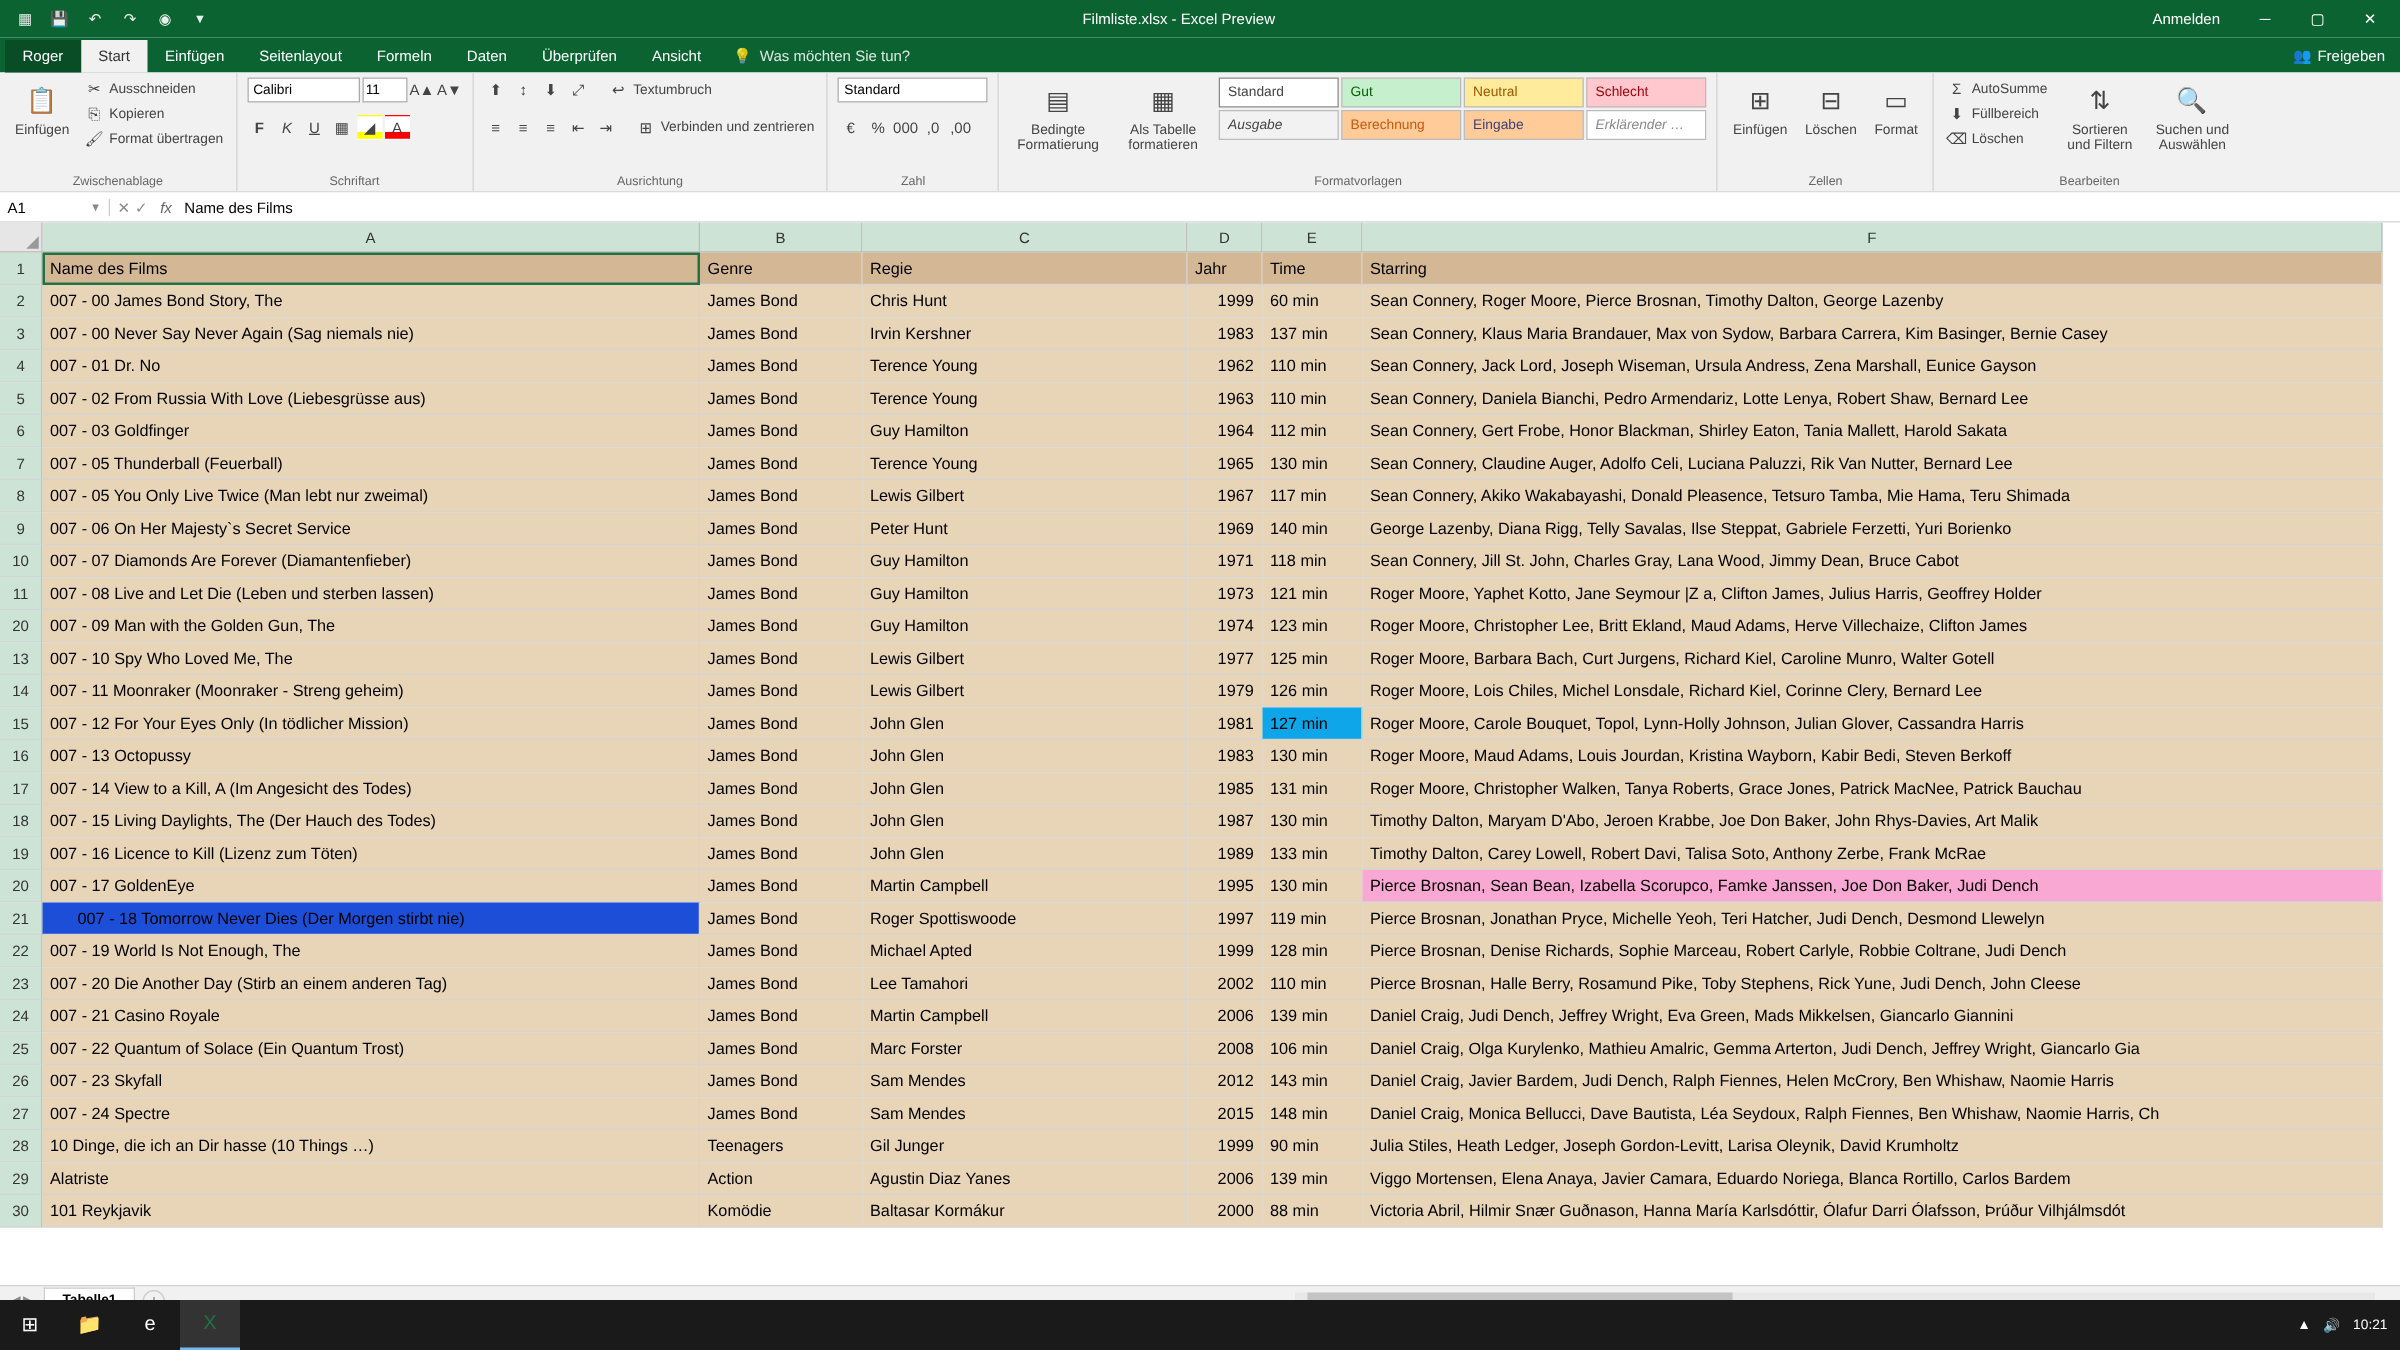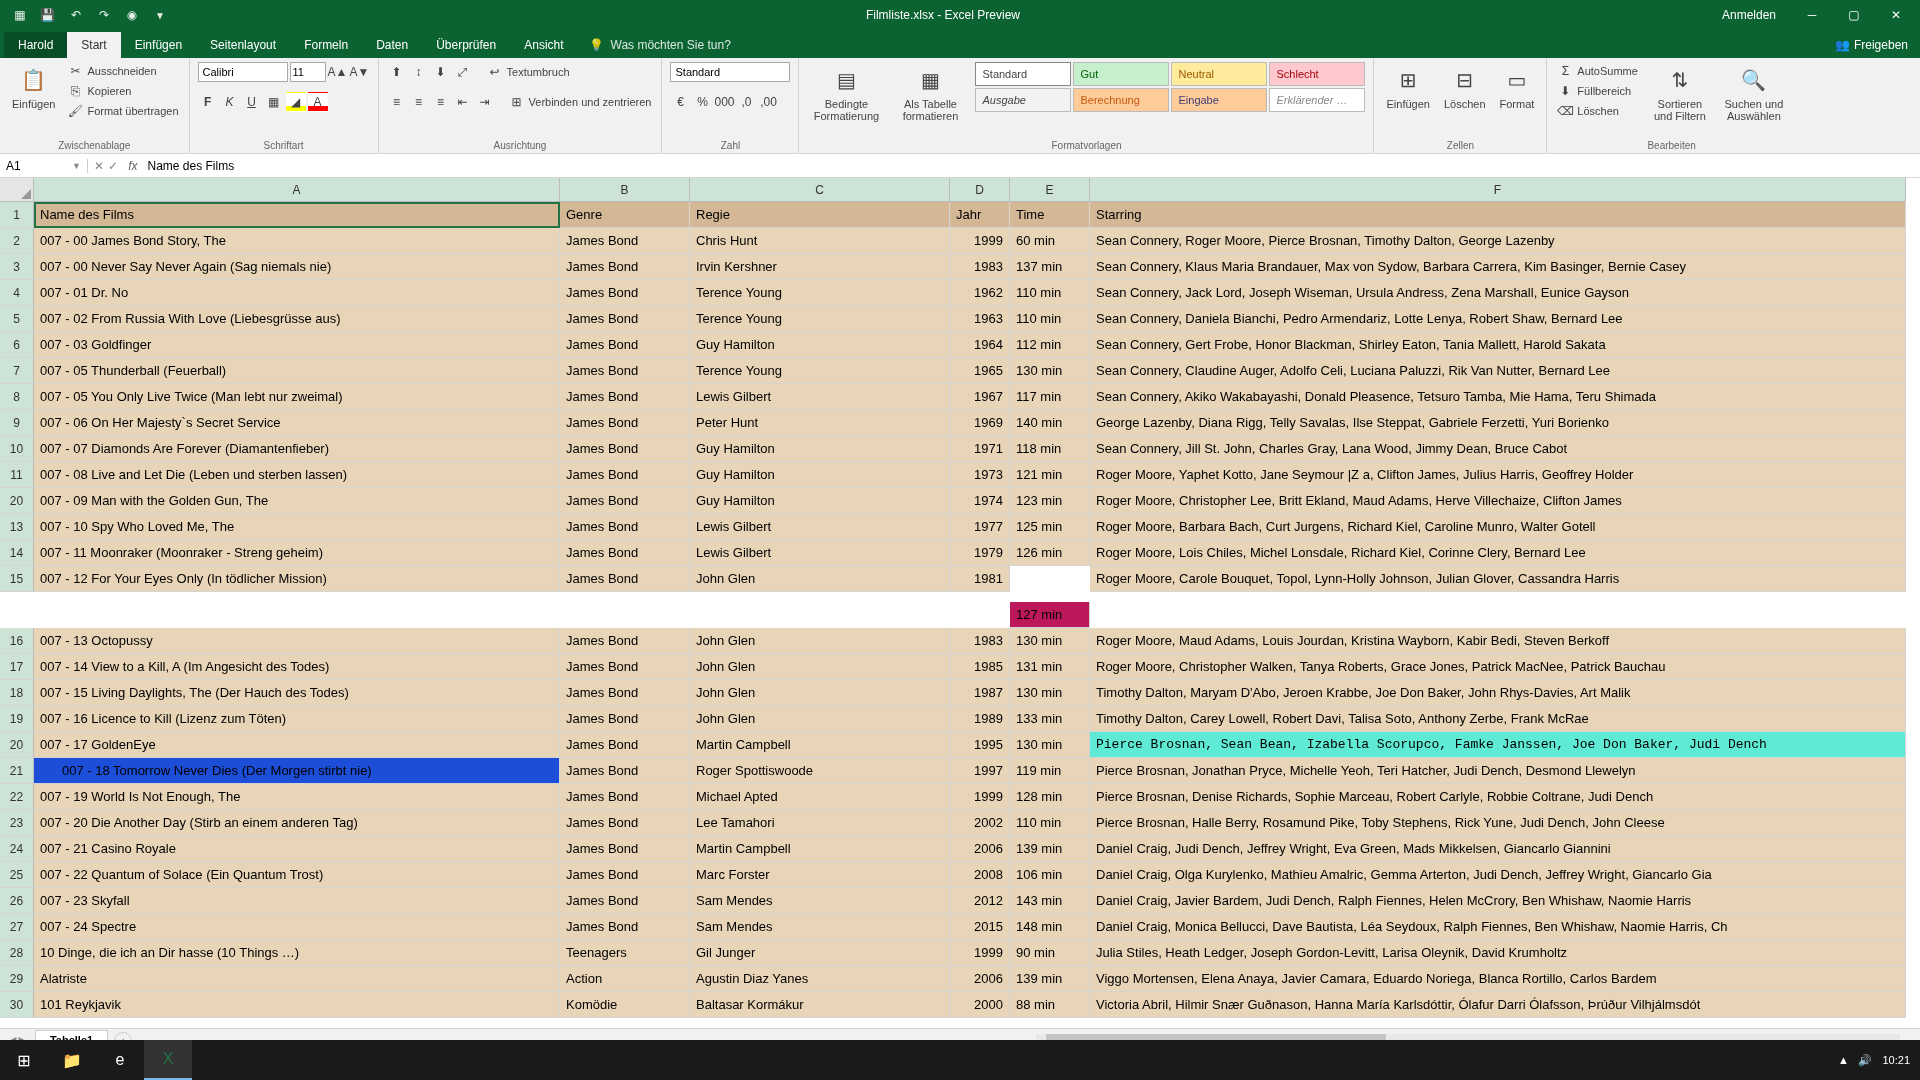--- a/index.html
+++ b/index.html
@@ -106,21 +106,21 @@
   <div class="title">Filmliste.xlsx - Excel Preview</div>
   <div class="signin">Anmelden</div>
   <div class="win-controls">
     <div class="win-btn">─</div>
     <div class="win-btn">▢</div>
     <div class="win-btn">✕</div>
   </div>
 </div>
 
 <div class="tabs">
-  <div class="tab file">Harold</div>
+  <div class="tab file">Roger</div>
   <div class="tab active">Start</div>
   <div class="tab">Einfügen</div>
   <div class="tab">Seitenlayout</div>
   <div class="tab">Formeln</div>
   <div class="tab">Daten</div>
   <div class="tab">Überprüfen</div>
   <div class="tab">Ansicht</div>
   <div class="tell-me">
     <span>💡</span>
     <span>Was möchten Sie tun?</span>
@@ -415,21 +415,21 @@
       <div class="cell" style="background:#e8d5b8;">James Bond</div>
       <div class="cell" style="background:#e8d5b8;">Lewis Gilbert</div>
       <div class="cell" style="background:#e8d5b8;justify-content:flex-end;">1979</div>
       <div class="cell" style="background:#e8d5b8;">126 min</div>
       <div class="cell" style="background:#e8d5b8;">Roger Moore, Lois Chiles, Michel Lonsdale, Richard Kiel, Corinne Clery, Bernard Lee</div>
       <div class="row-h">15</div>
       <div class="cell" style="background:#e8d5b8;">007 - 12 For Your Eyes Only (In tödlicher Mission)</div>
       <div class="cell" style="background:#e8d5b8;">James Bond</div>
       <div class="cell" style="background:#e8d5b8;">John Glen</div>
       <div class="cell" style="background:#e8d5b8;justify-content:flex-end;">1981</div>
-      <div class="cell" style="background:#be185d;margin-top:36px;">127 min</div>
+      <div class="cell" style="background:#0ea5e9;">127 min</div>
       <div class="cell" style="background:#e8d5b8;">Roger Moore, Carole Bouquet, Topol, Lynn-Holly Johnson, Julian Glover, Cassandra Harris</div>
       <div class="row-h">16</div>
       <div class="cell" style="background:#e8d5b8;">007 - 13 Octopussy</div>
       <div class="cell" style="background:#e8d5b8;">James Bond</div>
       <div class="cell" style="background:#e8d5b8;">John Glen</div>
       <div class="cell" style="background:#e8d5b8;justify-content:flex-end;">1983</div>
       <div class="cell" style="background:#e8d5b8;">130 min</div>
       <div class="cell" style="background:#e8d5b8;">Roger Moore, Maud Adams, Louis Jourdan, Kristina Wayborn, Kabir Bedi, Steven Berkoff</div>
       <div class="row-h">17</div>
       <div class="cell" style="background:#e8d5b8;">007 - 14 View to a Kill, A (Im Angesicht des Todes)</div>
@@ -451,21 +451,21 @@
       <div class="cell" style="background:#e8d5b8;">John Glen</div>
       <div class="cell" style="background:#e8d5b8;justify-content:flex-end;">1989</div>
       <div class="cell" style="background:#e8d5b8;">133 min</div>
       <div class="cell" style="background:#e8d5b8;">Timothy Dalton, Carey Lowell, Robert Davi, Talisa Soto, Anthony Zerbe, Frank McRae</div>
       <div class="row-h">20</div>
       <div class="cell" style="background:#e8d5b8;">007 - 17 GoldenEye</div>
       <div class="cell" style="background:#e8d5b8;">James Bond</div>
       <div class="cell" style="background:#e8d5b8;">Martin Campbell</div>
       <div class="cell" style="background:#e8d5b8;justify-content:flex-end;">1995</div>
       <div class="cell" style="background:#e8d5b8;">130 min</div>
-      <div class="cell" style="background:#5eead4;font-family:Liberation Mono, monospace;">Pierce Brosnan, Sean Bean, Izabella Scorupco, Famke Janssen, Joe Don Baker, Judi Dench</div>
+      <div class="cell" style="background:#f9a8d4;">Pierce Brosnan, Sean Bean, Izabella Scorupco, Famke Janssen, Joe Don Baker, Judi Dench</div>
       <div class="row-h">21</div>
       <div class="cell" style="background:#1d4ed8;padding-left:28px;">007 - 18 Tomorrow Never Dies (Der Morgen stirbt nie)</div>
       <div class="cell" style="background:#e8d5b8;">James Bond</div>
       <div class="cell" style="background:#e8d5b8;">Roger Spottiswoode</div>
       <div class="cell" style="background:#e8d5b8;justify-content:flex-end;">1997</div>
       <div class="cell" style="background:#e8d5b8;">119 min</div>
       <div class="cell" style="background:#e8d5b8;">Pierce Brosnan, Jonathan Pryce, Michelle Yeoh, Teri Hatcher, Judi Dench, Desmond Llewelyn</div>
       <div class="row-h">22</div>
       <div class="cell" style="background:#e8d5b8;">007 - 19 World Is Not Enough, The</div>
       <div class="cell" style="background:#e8d5b8;">James Bond</div>

